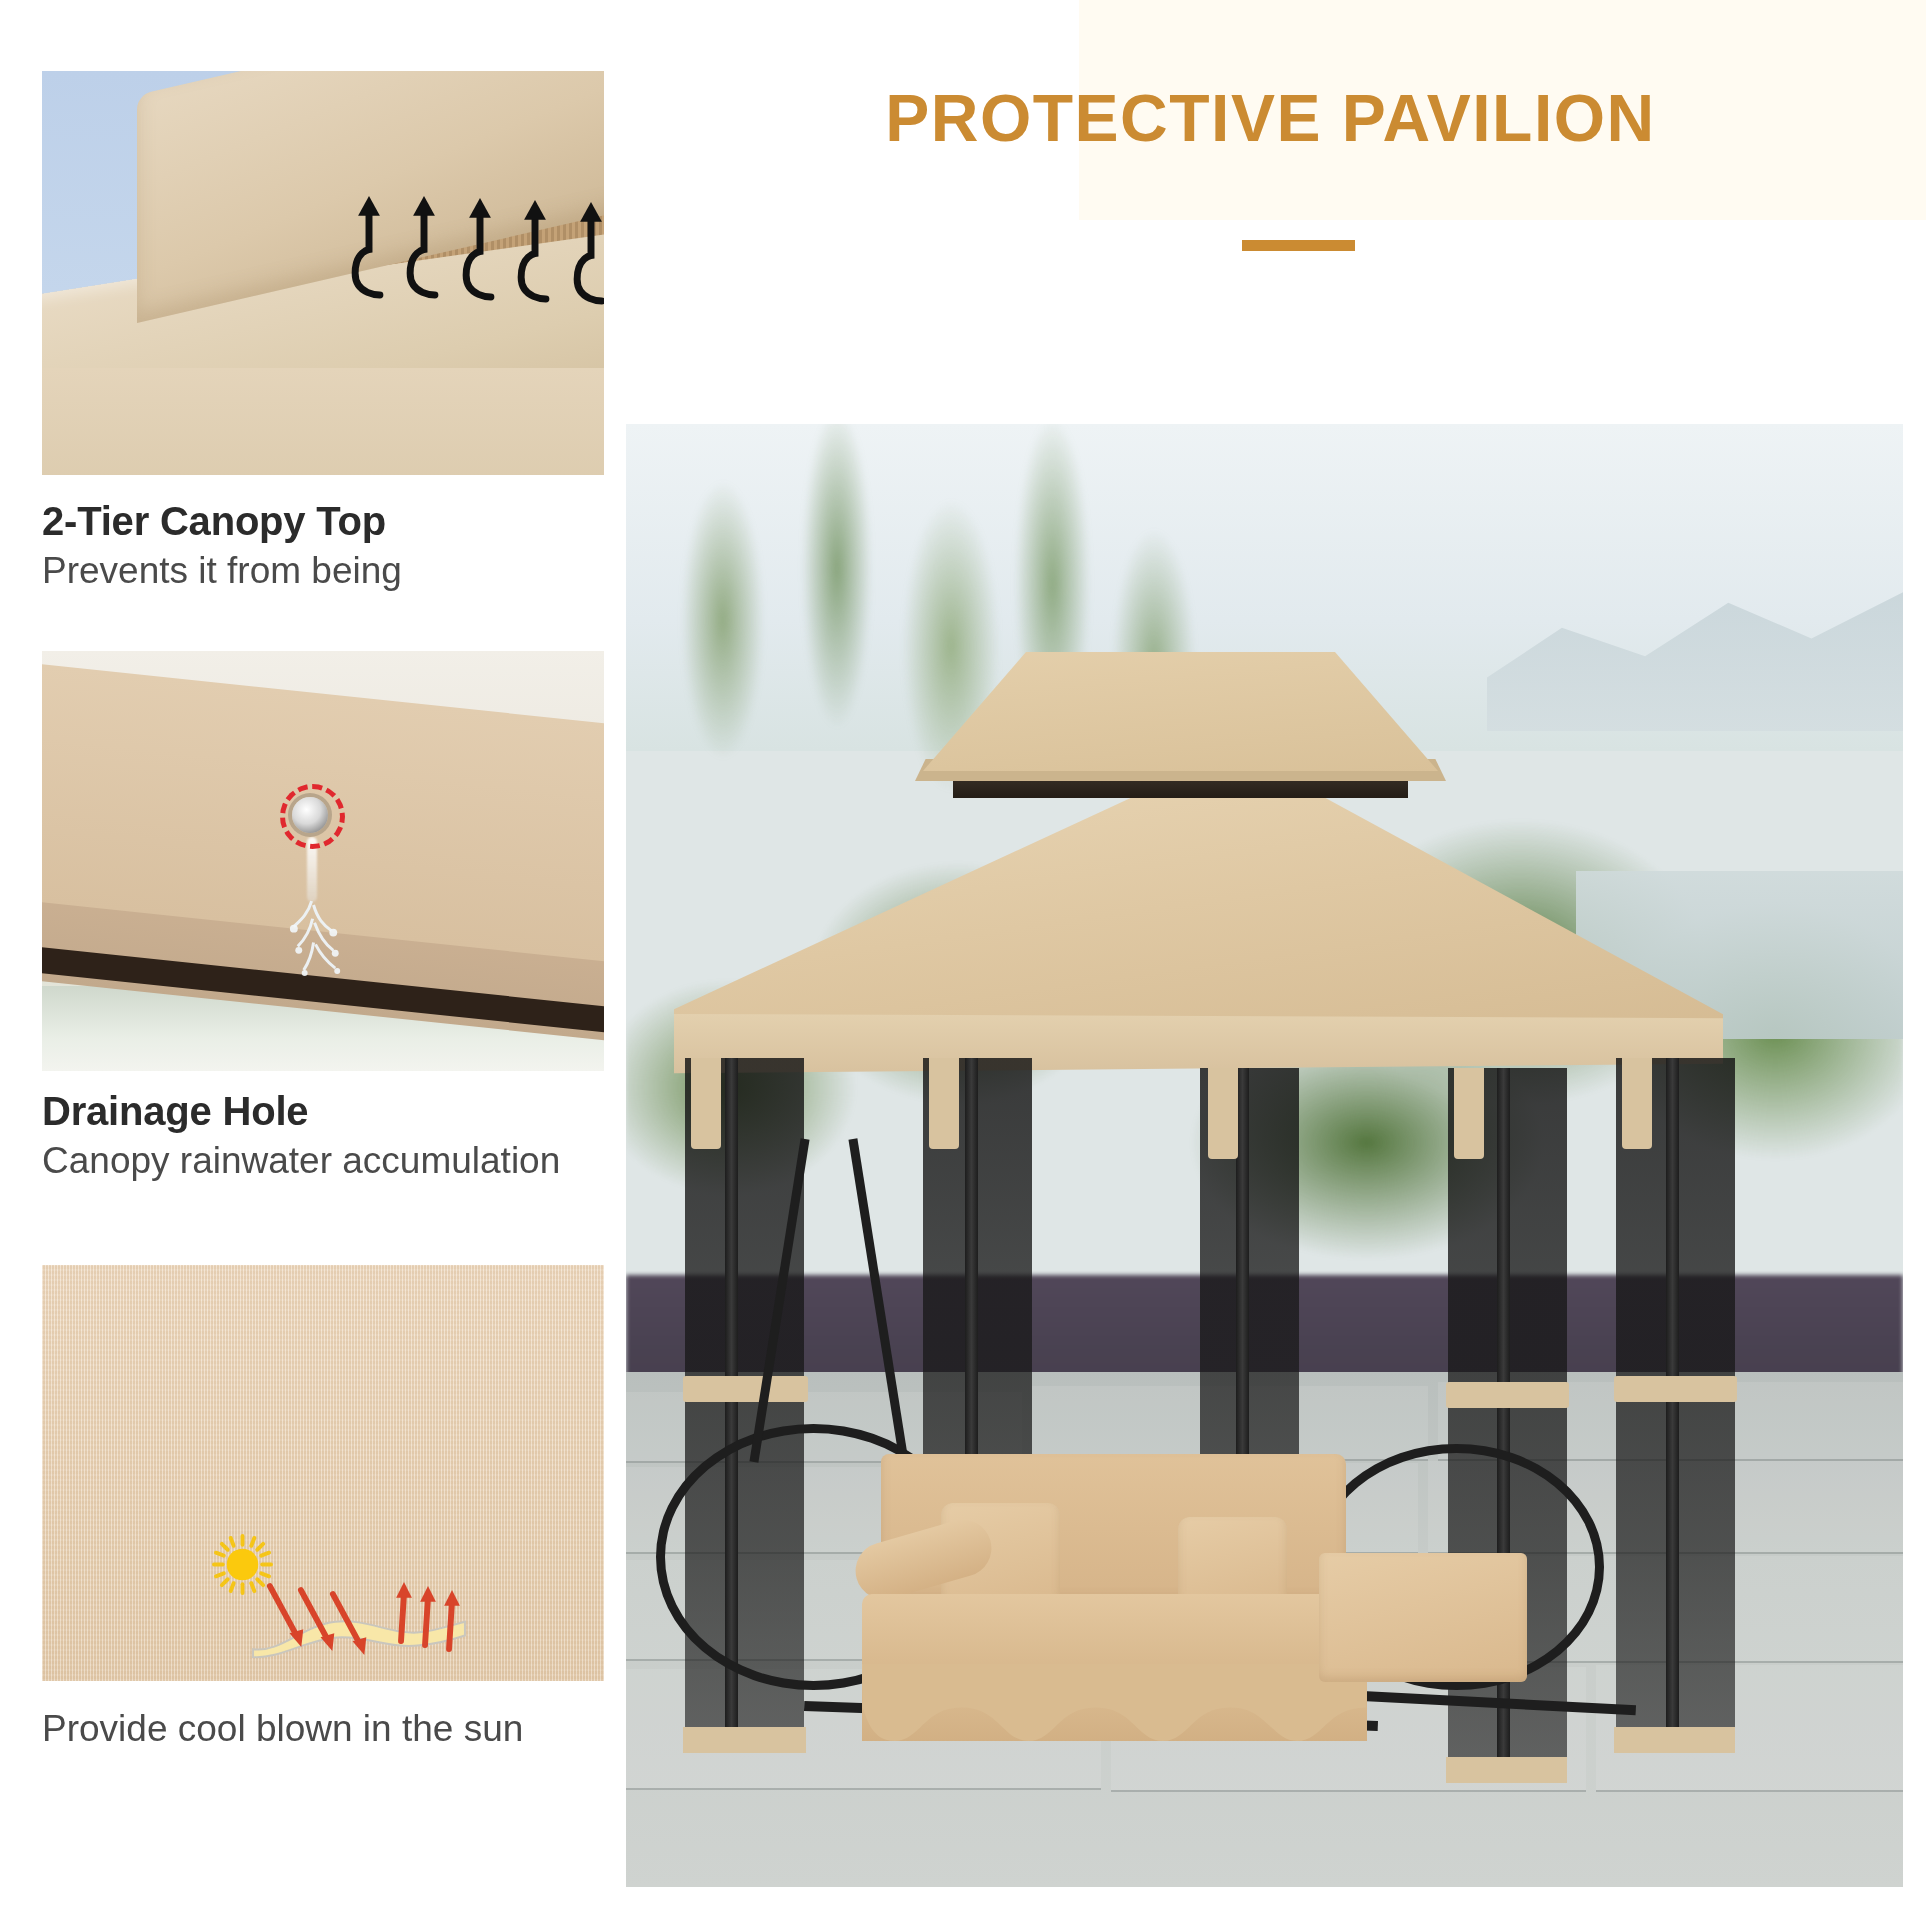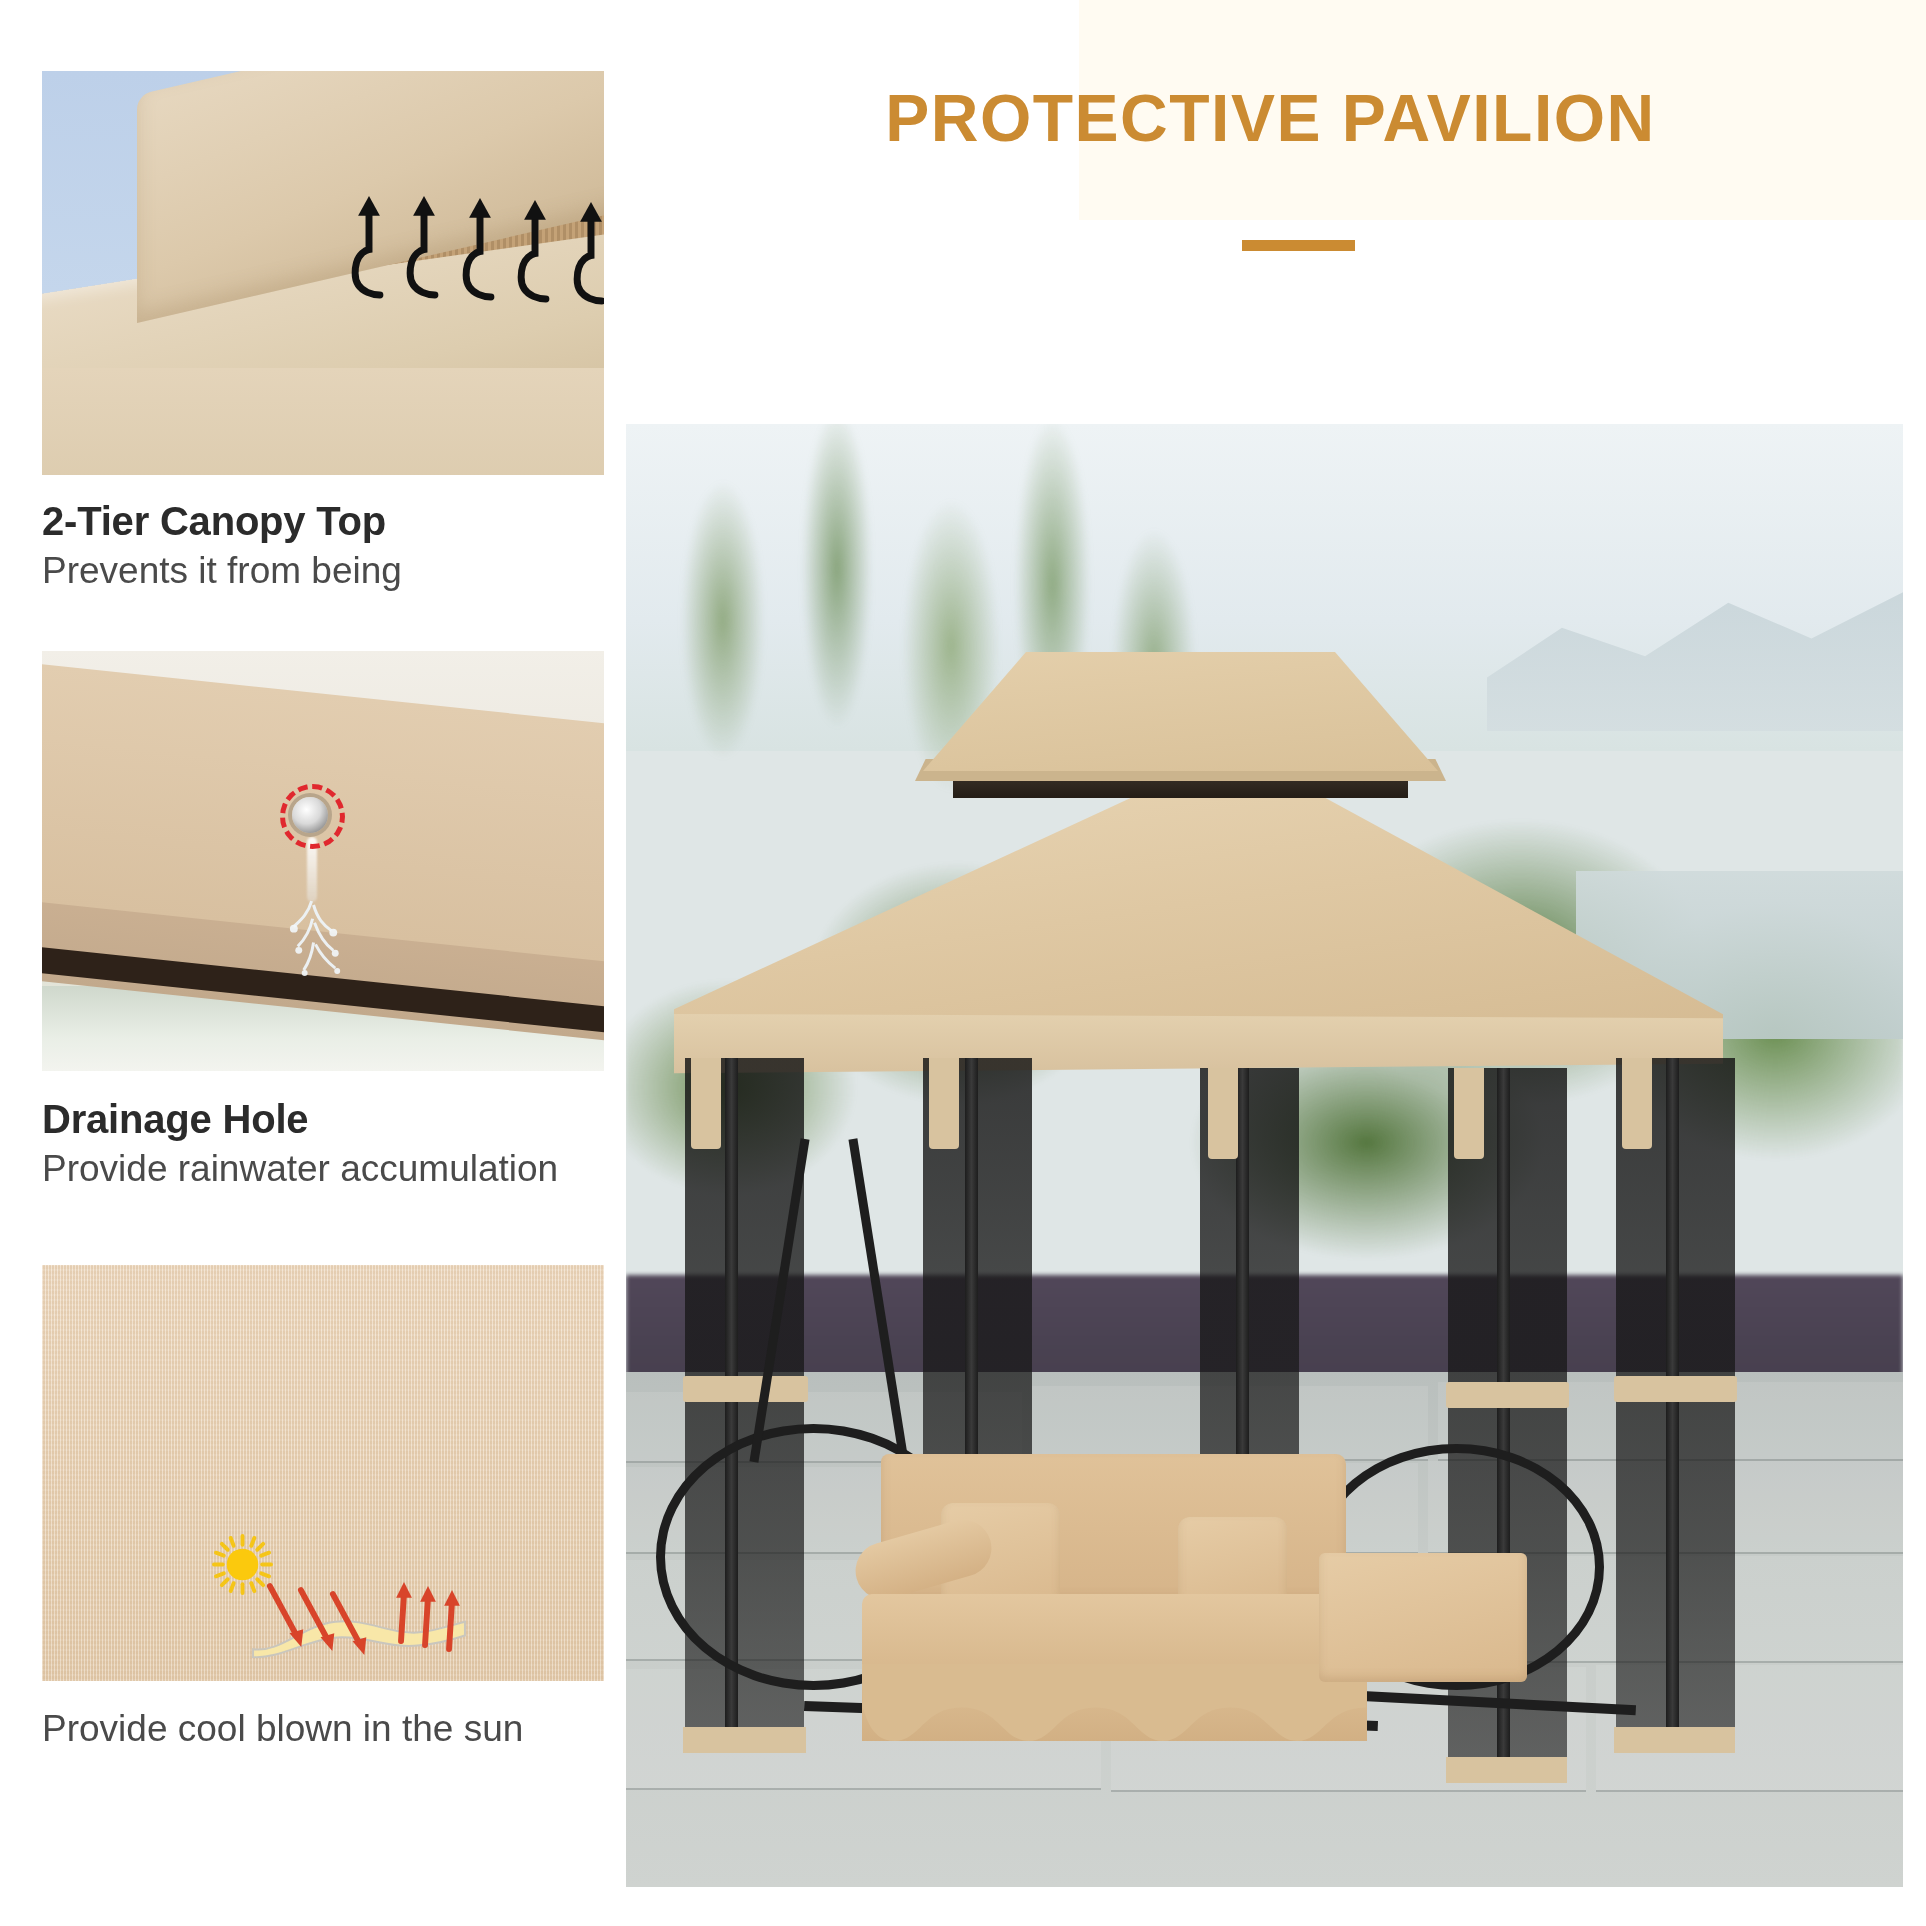--- a/index.html
+++ b/index.html
@@ -303,24 +303,24 @@
           <circle cx="17" cy="52" r="3.5"></circle>
             <circle cx="54" cy="55" r="3.5"></circle>
           <circle cx="23" cy="75" r="3"></circle>
             <circle cx="56" cy="73" r="3"></circle>
         </g>
       </svg>
     </div>
     <div class="grommet"></div>
     <div class="grommet-ring"></div>
   </div>
-  <div class="feat-caption" style="padding-top:24px;">
+  <div class="feat-caption" style="padding-top:16px;">
     <p class="feat-title">Drainage Hole</p>
     <p class="feat-sub">
-      <span class="ln">Provide rainwater accumulation</span>
+      <span class="ln">Canopy rainwater accumulation</span>
     </p>
   </div>
 </div>
 
 <div class="feature" id="feat3">
   <div class="feat-img">
     <div class="fabric"></div>
 
     <div class="sun">
       <svg width="61" height="61" viewBox="0 0 62 62">

